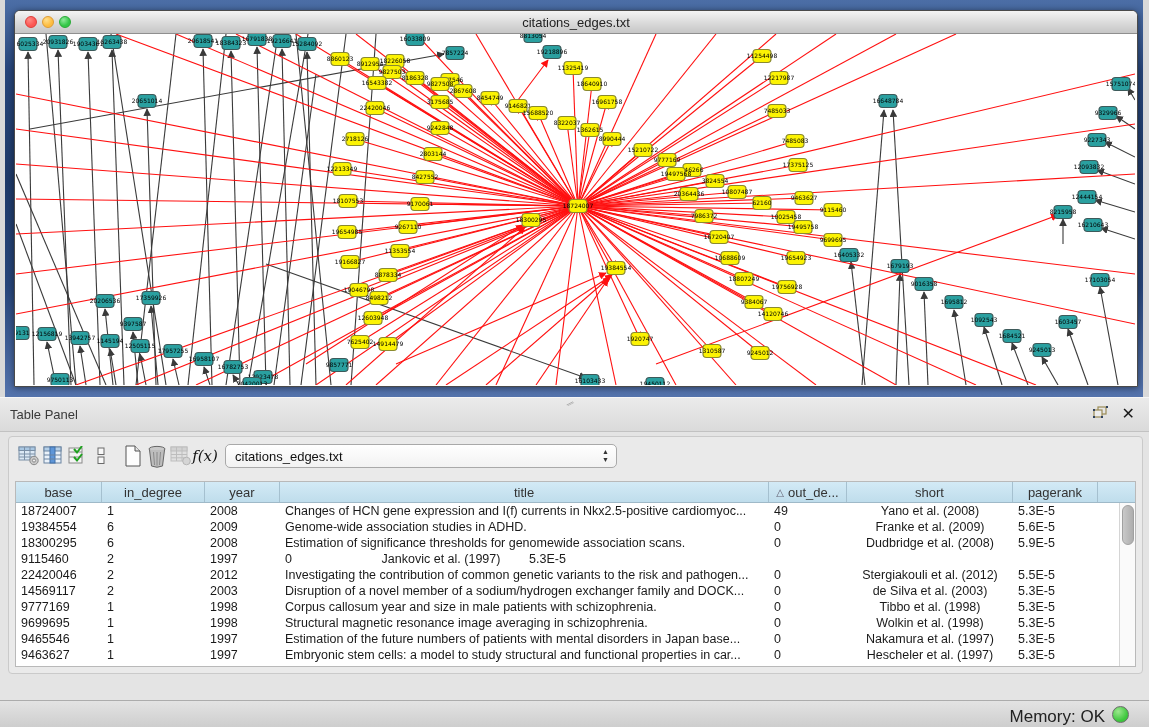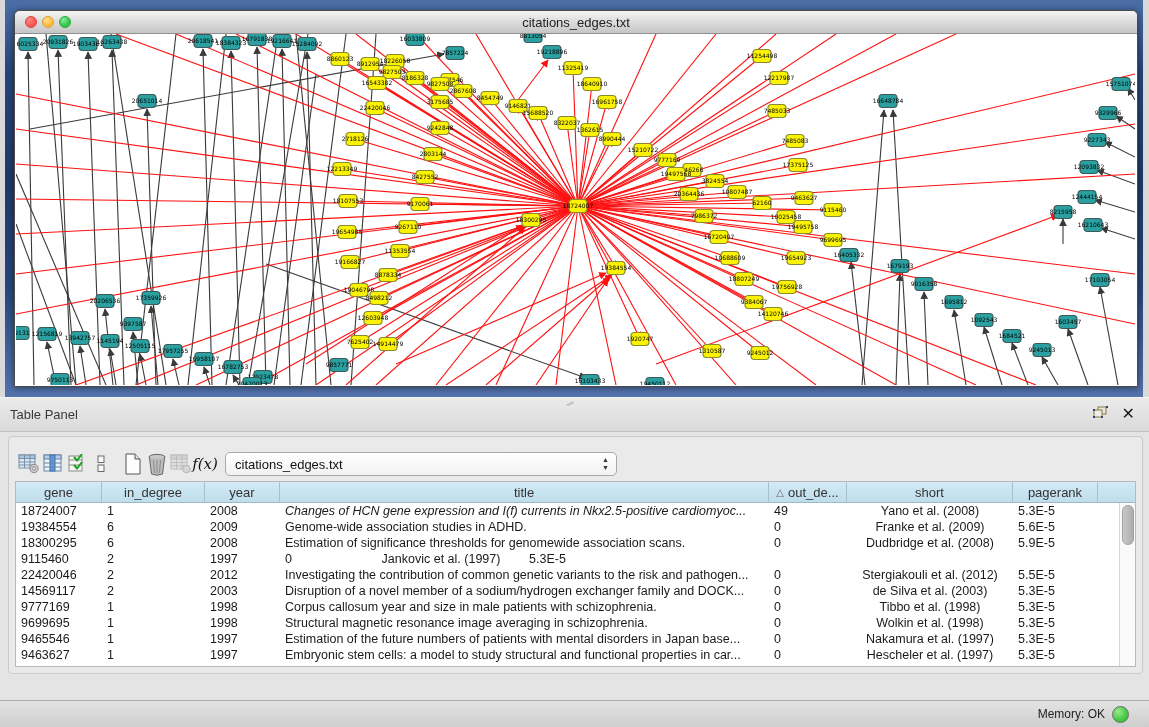--- a/index.html
+++ b/index.html
@@ -25,21 +25,21 @@
   
   .table-panel{position:absolute;left:0;top:397px;width:1149px;height:303px;background:#E4E4E4;}
   .panel-titlebar{height:33px;background:linear-gradient(180deg,#EBEBEB,#DADADA);
     border-top:1px solid #f6f6f6;border-bottom:1px solid #C2C2C2;position:relative;}
   .panel-titlebar .ptitle{position:absolute;left:10px;top:9px;font-size:13px;color:#3a3a3a;}
   .panel-btns{position:absolute;right:14px;top:7px;display:flex;gap:14px;align-items:center;}
   .grip{position:absolute;left:568px;top:1px;color:#9a9a9a;font-size:9px;transform:rotate(45deg);}
   .panel-body{position:absolute;left:8px;top:39px;width:1133px;height:236px;
     border:1px solid #CACACA;border-radius:4px;background:#EAEAEA;}
 
-  .toolbar{position:absolute;left:8px;top:7px;height:32px;display:flex;align-items:flex-end;}
+  .toolbar{position:absolute;left:8px;top:7px;height:32px;display:flex;align-items:flex-start;}
   .tbtn{width:24px;height:24px;display:flex;align-items:center;justify-content:center;}
   .fx{font-family:"DejaVu Serif",serif;font-style:italic;font-size:15px;color:#111;}
   .combo{margin-left:8px;width:390px;height:22px;background:linear-gradient(180deg,#ffffff,#f2f2f2);
     border:1px solid #A9A9A9;border-radius:5px;position:relative;display:flex;align-items:center;
     box-shadow:inset 0 1px 1px rgba(255,255,255,.8);}
   .combo .cval{font-size:13px;color:#111;padding-left:9px;}
   .combo .stepper{position:absolute;right:7px;top:3px;font-size:7px;line-height:8px;color:#333;text-align:center;}
 
   .dtable{position:absolute;left:6px;top:44px;width:1119px;height:184px;background:#fff;
     border:1px solid #B9B9B9;overflow:hidden;}
@@ -61,21 +61,21 @@
   .seg{display:flex;border:1px solid #A2A2A2;border-radius:5px;overflow:hidden;height:19px;
     background:linear-gradient(180deg,#FDFDFD,#EFEFEF);box-shadow:0 1px 1px rgba(255,255,255,.7);}
   .seg .tab{padding:0 18px;font-size:13px;line-height:19px;color:#1a1a1a;border-right:1px solid #B8B8B8;}
   .seg .tab:last-child{border-right:none;}
   .seg .tab.sel{background:linear-gradient(180deg,#6E6E6E,#7E7E7E);color:#EFEFEF;
     box-shadow:inset 0 2px 3px rgba(0,0,0,.35);}
 
   
   .statusbar{position:absolute;left:0;top:700px;width:1149px;height:27px;
     background:linear-gradient(180deg,#E3E3E3,#CDCDCD);border-top:1px solid #ACACAC;}
-  .mem{position:absolute;right:44px;top:6px;font-size:12px;color:#222;}
+  .mem{position:absolute;right:44px;top:6px;font-size:17px;color:#222;}
   .memdot{position:absolute;right:20px;top:5px;width:15px;height:15px;border-radius:50%;
     background:radial-gradient(circle at 35% 30%,#9CE88E,#3DC73D 65%);border:1px solid #6b6b6b;}
   .closex{font-size:16px;font-weight:bold;color:#1a1a1a;line-height:14px;}
 </style>
 </head>
 <body>
 
 <div class="net-desktop">
   <div class="net-window">
     <div class="titlebar">
@@ -828,21 +828,21 @@
       <span class="tbtn fx">f(x)</span>
       <div class="combo">
         <span class="cval">citations_edges.txt</span>
         <span class="stepper">▲<br>▼</span>
       </div>
     </div>
 
     <div class="dtable">
       <div class="thead" id="thead">
           <div class="th" style="width: 86px;">
-            <span>gene</span>
+            <span>base</span>
           </div>
           <div class="th" style="width: 103px;">
             <span>in_degree</span>
           </div>
           <div class="th" style="width: 75px;">
             <span>year</span>
           </div>
           <div class="th" style="width: 489px;">
             <span>title</span>
           </div>
@@ -855,21 +855,21 @@
           </div>
           <div class="th" style="width: 85px;">
             <span>pagerank</span>
           </div>
         </div>
       <div class="tbody" id="tbody">
           <div class="trow">
             <div class="td" style="width: 86px;">18724007</div>
             <div class="td" style="width: 103px;">1</div>
             <div class="td" style="width: 75px;">2008</div>
-            <div class="td" style="width: 489px; font-style: italic;">Changes of HCN gene expression and I(f) currents in Nkx2.5-positive cardiomyoc...</div>
+            <div class="td" style="width: 489px;">Changes of HCN gene expression and I(f) currents in Nkx2.5-positive cardiomyoc...</div>
             <div class="td" style="width: 78px;">49</div>
             <div class="td center" style="width: 166px;">Yano et al. (2008)</div>
             <div class="td" style="width: 85px;">5.3E-5</div>
           </div>
           <div class="trow">
             <div class="td" style="width: 86px;">19384554</div>
             <div class="td" style="width: 103px;">6</div>
             <div class="td" style="width: 75px;">2009</div>
             <div class="td" style="width: 489px;">Genome-wide association studies in ADHD.</div>
             <div class="td" style="width: 78px;">0</div>

